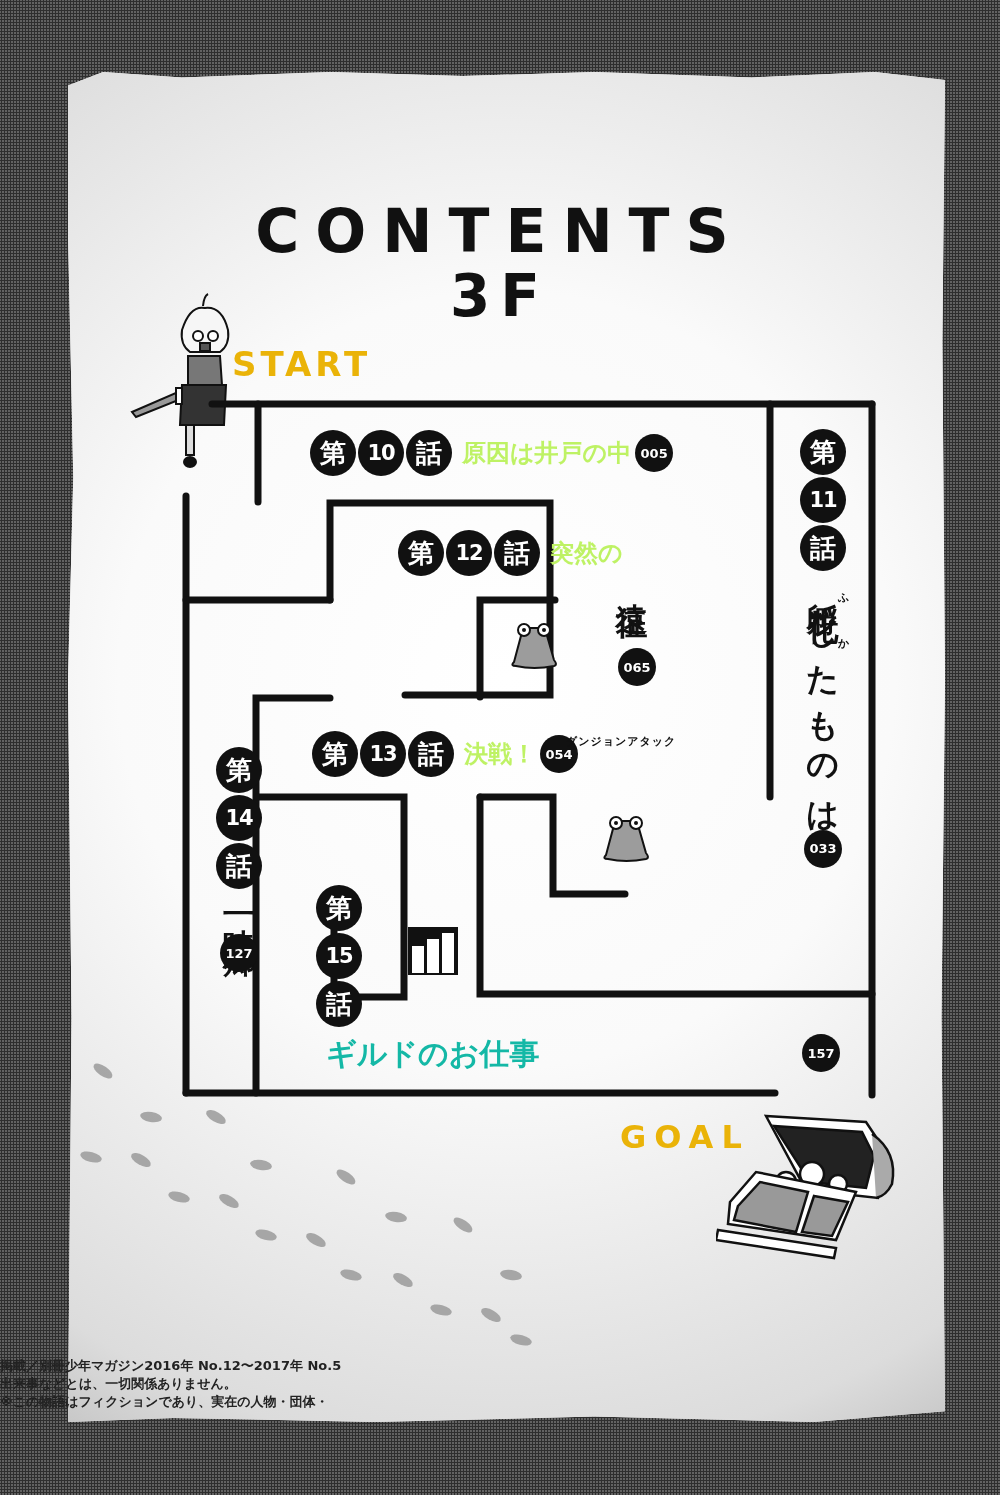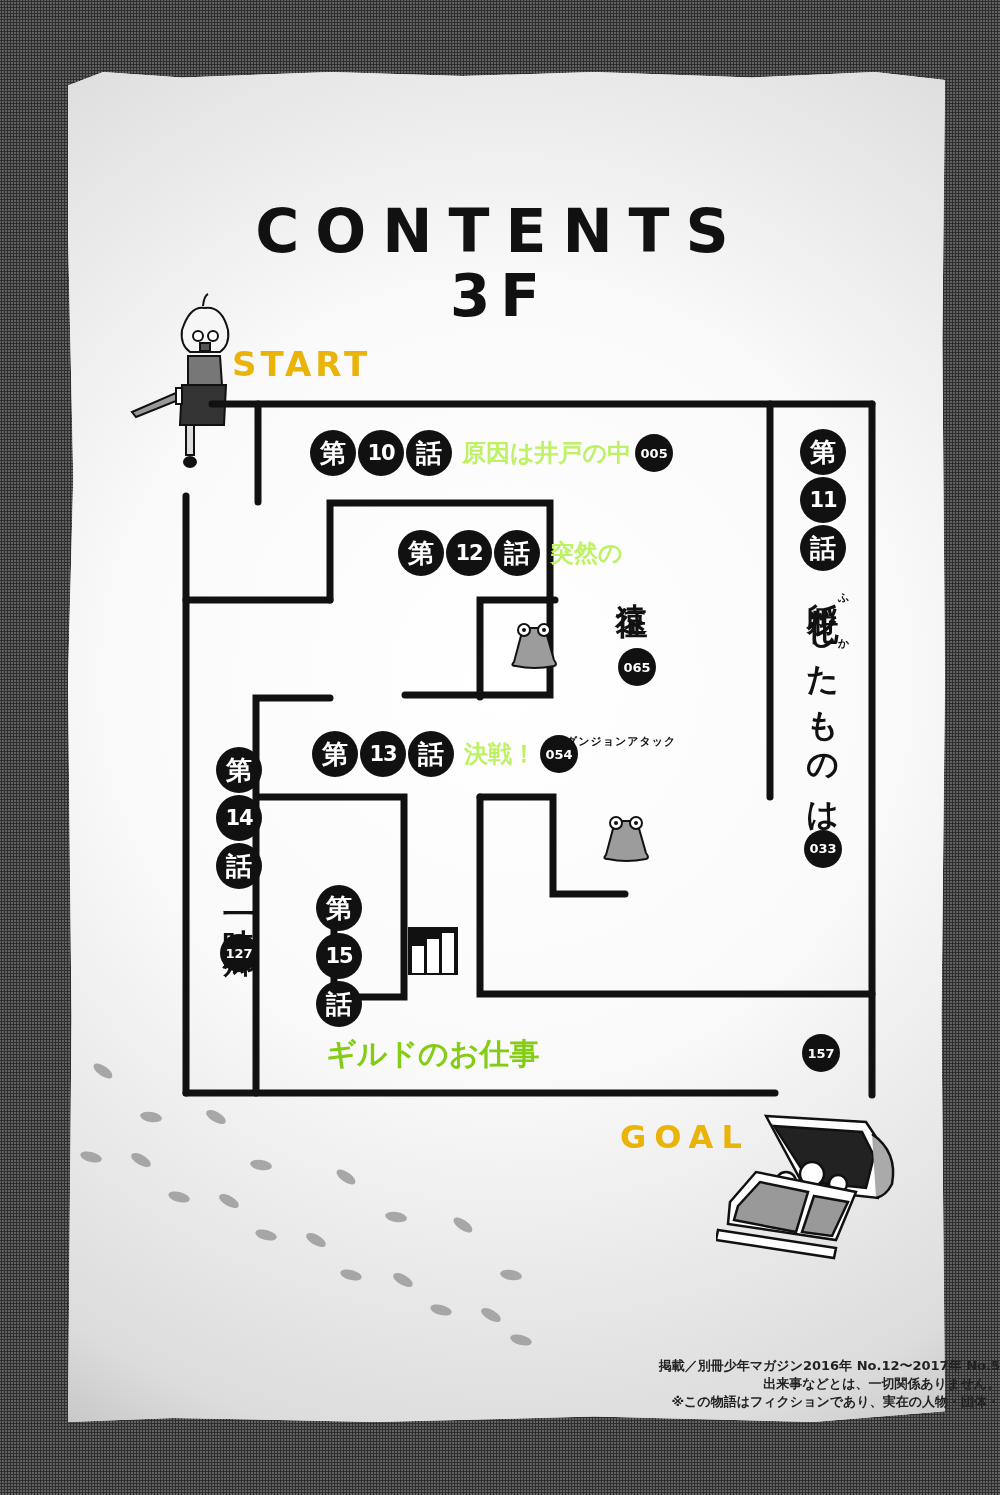--- a/index.html
+++ b/index.html
@@ -24,21 +24,21 @@
     background:#111;color:#fff;font-weight:900;font-size:26px;margin-right:2px;flex:0 0 auto;}
   .circ.num{font-size:21px;letter-spacing:-1px;}
   .page{display:inline-flex;align-items:center;justify-content:center;width:38px;height:38px;border-radius:50%;
     background:#111;color:#fff;font-weight:bold;font-size:13px;flex:0 0 auto;}
   .chapter-h{position:absolute;display:flex;align-items:center;}
   .chapter-h .ttl{font-weight:900;font-size:24px;color:#bef264;margin:0 4px 0 8px;white-space:nowrap;}
   .chapter-v{position:absolute;display:flex;flex-direction:column;align-items:center;}
   .chapter-v .circ{margin:1px 0;}
   .vtext{writing-mode:vertical-rl;font-weight:900;font-size:32px;color:#111;line-height:1;letter-spacing:4px;margin:6px 0;}
   .ruby{position:absolute;font-size:11px;font-weight:bold;color:#111;letter-spacing:1px;}
-  .credits{position:absolute;left:0;width:1000px;top:1357px;text-align:right;font-size:13px;font-weight:bold;color:#222;line-height:18px;}
+  .credits{position:absolute;left:0;width:1000px;top:1357px;text-align:left;font-size:13px;font-weight:bold;color:#222;line-height:18px;}
   .credits div{white-space:nowrap;}
   .slime{position:absolute;}
   .foot{position:absolute;width:22px;height:10px;border-radius:50%;background:#9a9a9a;opacity:.85;}
 </style>
 </head>
 <body>
 
 <div class="parchment"></div>
 
 <div class="title main">CONTENTS</div>
@@ -155,21 +155,21 @@
   <circle cx="38" cy="10" r="6" fill="#fff" stroke="#111" stroke-width="2"></circle>
   <circle cx="18" cy="10" r="2" fill="#111"></circle>
   <circle cx="38" cy="10" r="2" fill="#111"></circle>
 </svg>
 
 <div class="chapter-v" style="left:314px;top:884px;width:50px;">
   <span class="circ">第</span>
   <span class="circ num">15</span>
   <span class="circ">話</span>
 </div>
-<span class="ttl" style="position:absolute;left:326px;top:1034px;font-weight:900;font-size:30px;color:#84cc16;">ギルドのお仕事</span>
+<span class="ttl" style="position:absolute;left:326px;top:1034px;font-weight:900;font-size:30px;color:#14b8a6;">ギルドのお仕事</span>
 <span class="page" style="position:absolute;left:802px;top:1034px;">157</span>
 
 <svg style="position:absolute;left:407px;top:926px;" width="52" height="50">
   <rect x="1" y="1" width="50" height="48" fill="#111"></rect>
   <rect x="5" y="20" width="12" height="27" fill="#fff"></rect>
   <rect x="20" y="13" width="12" height="34" fill="#fff"></rect>
   <rect x="35" y="7" width="12" height="40" fill="#fff"></rect>
 </svg>
 
 <svg style="position:absolute;left:716px;top:1112px;" width="184" height="150">

